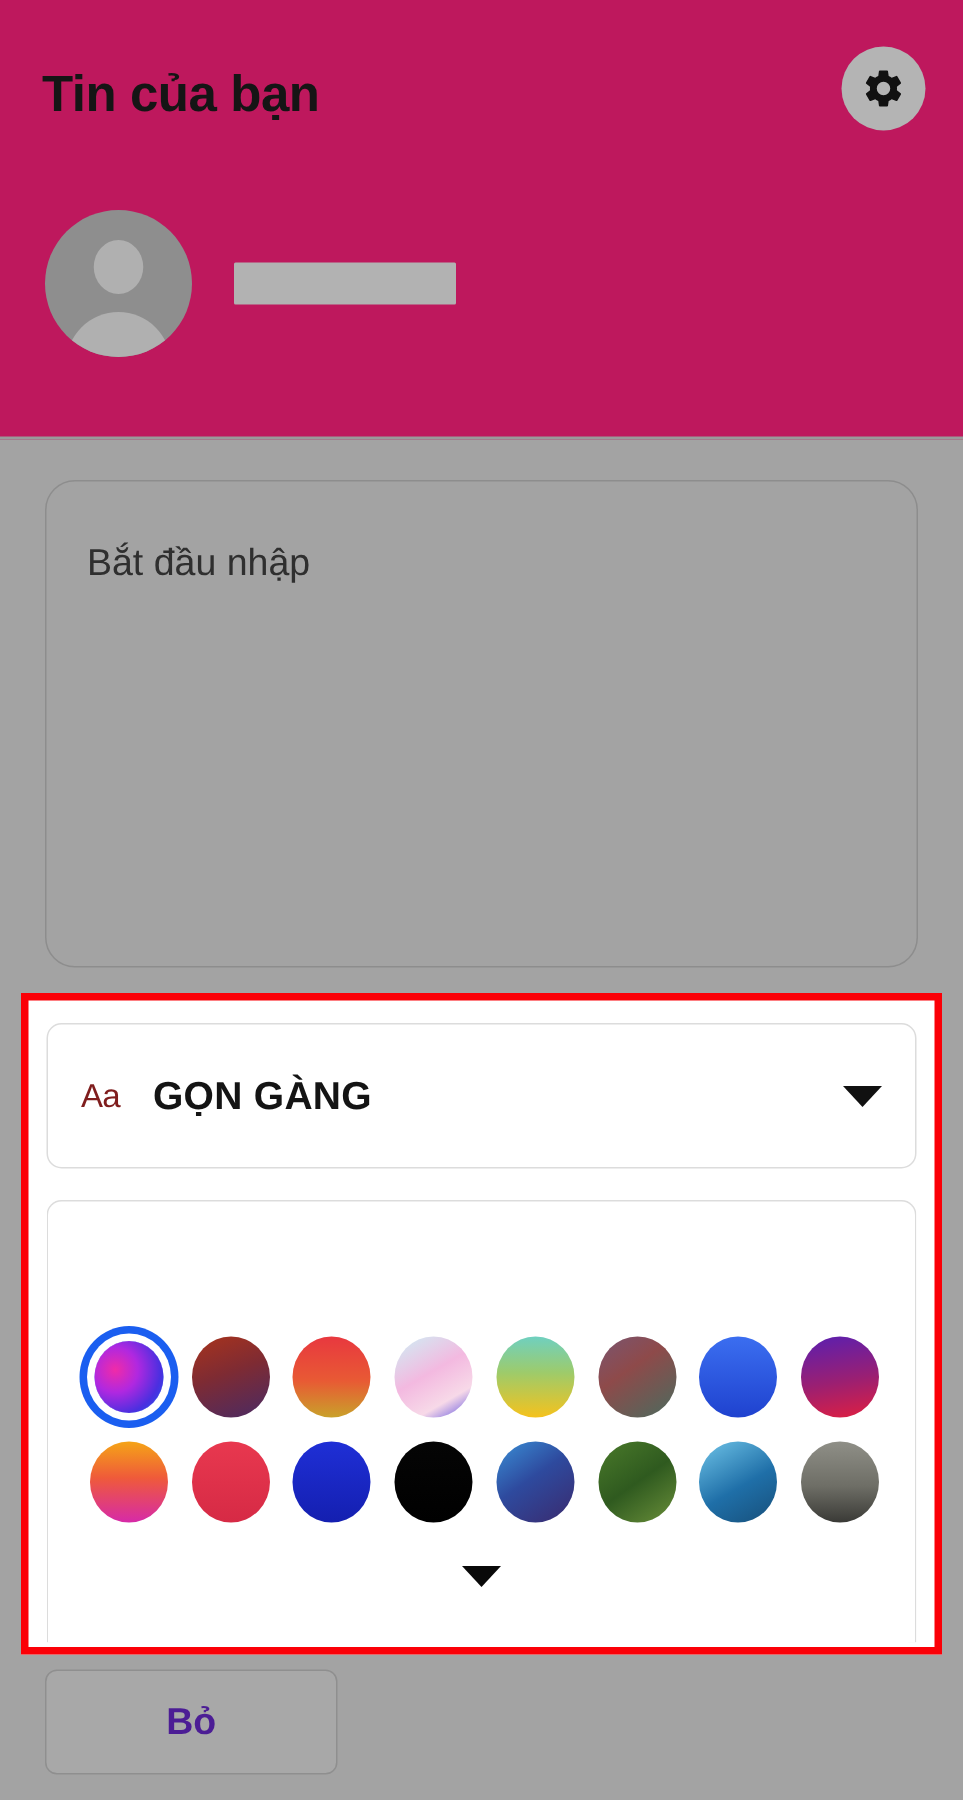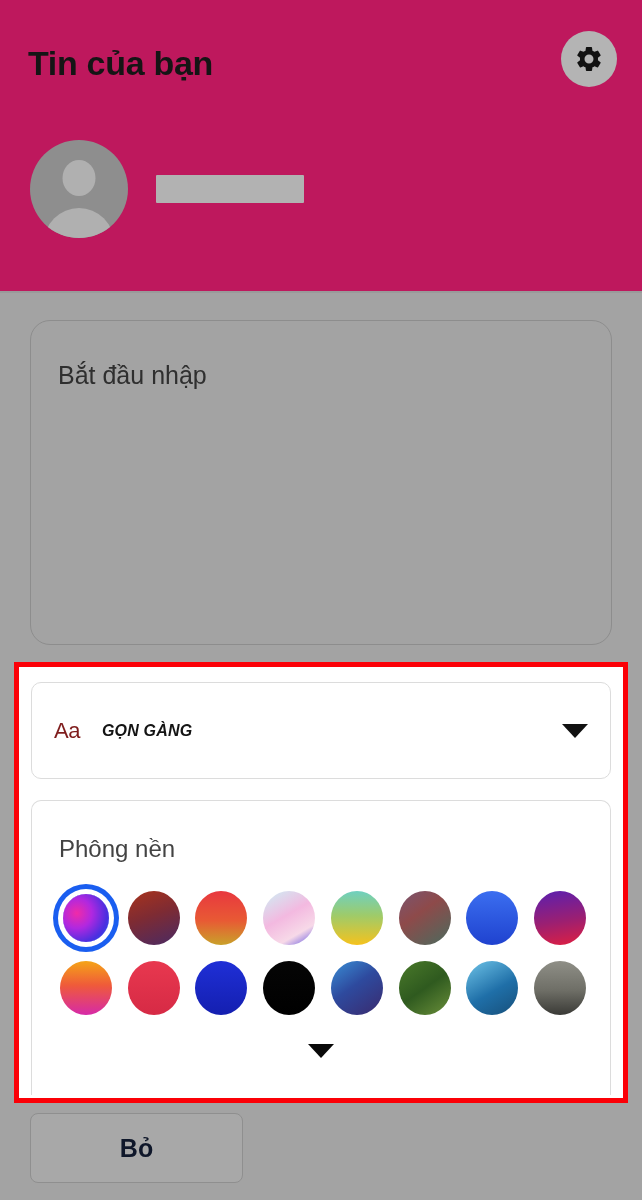--- a/index.html
+++ b/index.html
@@ -143,26 +143,25 @@
     z-index: 6;
   }
   .aa-glyph {
     font-size: 22px;
     color: #7f1d1d;
     font-weight: 500;
     letter-spacing: -0.5px;
   }
   .font-name {
     margin-left: 22px;
-    font-size: 16px;
+    font-size: 26px;
     font-weight: bold;
     color: #141414;
     letter-spacing: 0.2px;
     font-stretch: condensed;
-    font-style: italic;
   }
   .caret {
     margin-left: auto;
     width: 0; height: 0;
     border-left: 13px solid transparent;
     border-right: 13px solid transparent;
     border-top: 14px solid #111111;
   }
 
   
@@ -241,24 +240,24 @@
     height: 70px;
     border-radius: 8px;
     border: none;
     display: flex;
     align-items: center;
     justify-content: center;
     font-family: "Liberation Sans", sans-serif;
     cursor: pointer;
   }
   .btn-discard {
-    width: 213px;
+    width: 195px;
     background: #a8a8a8;
     border: 1px solid #8f8f8f;
-    color: #0f172a;
+    color: #4c1d95;
     font-size: 25px;
     font-weight: bold;
   }
   .btn-share {
     flex: 1;
     background: #1d3f92;
     color: #e9e9ec;
     font-size: 26px;
     font-weight: bold;
   }
@@ -292,21 +291,20 @@
 
 <div class="annotation-box"></div>
 
 <div class="font-card">
   <span class="aa-glyph">Aa</span>
   <span class="font-name">GỌN GÀNG</span>
   <span class="caret"></span>
 </div>
 
 <div class="bg-card">
-  <div class="bg-label">Phông nền</div>
   <div class="swatch-grid">
       <div class="swatch-cell">
         <div class="swatch selected" style="background: radial-gradient(circle at 30% 40%, rgb(240, 43, 168) 0%, rgb(176, 40, 224) 35%, rgb(74, 47, 224) 70%, rgb(26, 94, 240) 100%);"></div>
       </div>
       <div class="swatch-cell">
         <div class="swatch" style="background: linear-gradient(160deg, rgb(168, 51, 29) 0%, rgb(126, 43, 51) 45%, rgb(74, 42, 99) 100%);"></div>
       </div>
       <div class="swatch-cell">
         <div class="swatch" style="background: linear-gradient(rgb(232, 56, 63) 0%, rgb(232, 90, 52) 55%, rgb(201, 161, 42) 100%);"></div>
       </div>

